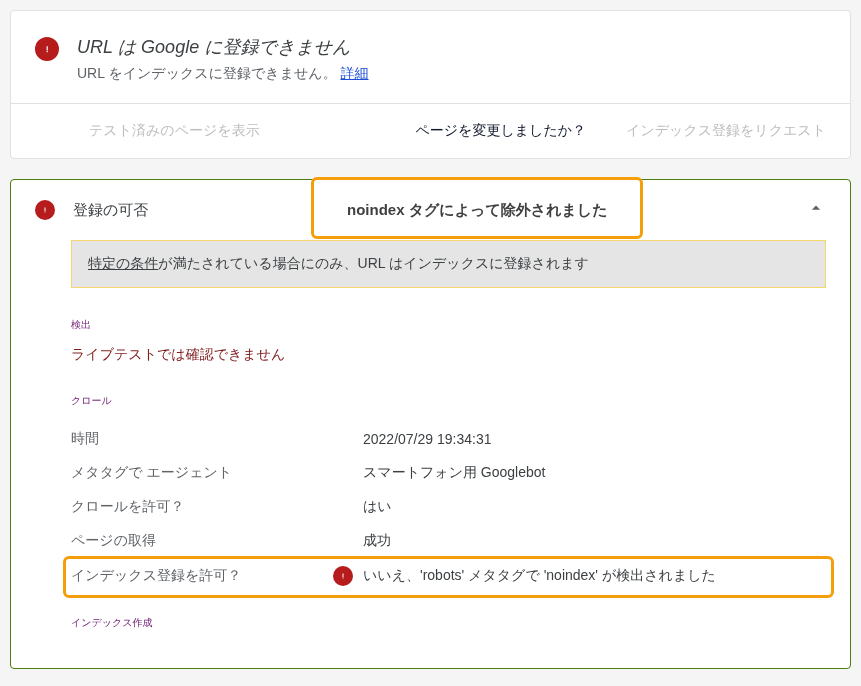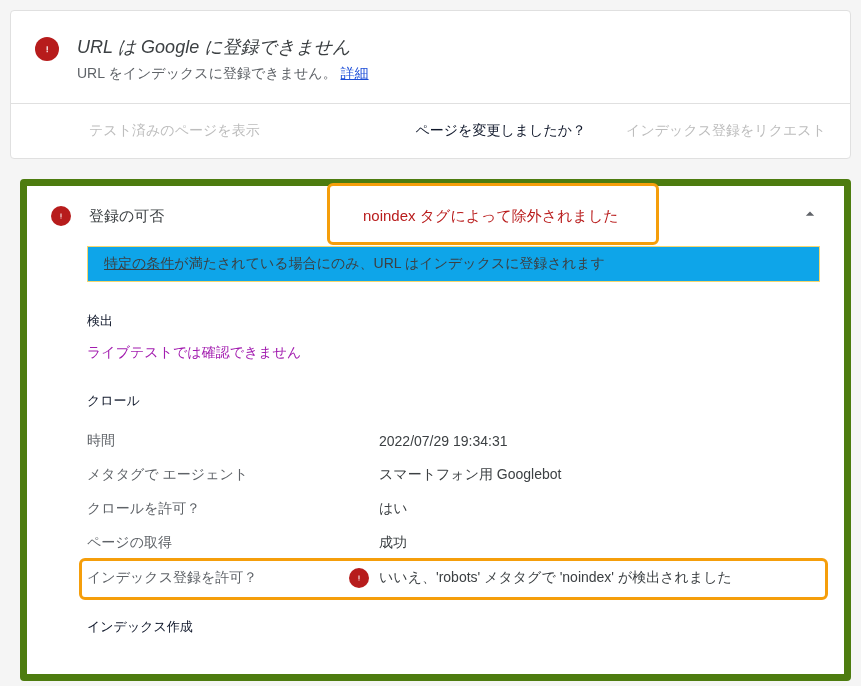--- a/index.html
+++ b/index.html
@@ -81,83 +81,83 @@
       cursor: pointer;
     }
     .action-link.disabled {
       color: #bdbdbd;
     }
     .action-spacer {
       flex: 1;
     }
     .panel {
       background: #fff;
-      border: 7px solid #4d7c0f;
+      border: 1px solid #4d7c0f;
       border-radius: 4px;
-      margin-left: 10px;
     }
     .panel-header {
       display: flex;
       align-items: center;
       padding: 18px 24px;
       gap: 18px;
       cursor: pointer;
       position: relative;
     }
     .panel-title {
       font-size: 15px;
       color: #3c4043;
       font-weight: 500;
     }
     .panel-status {
       font-size: 15px;
-      color: #b91c1c;
+      color: #404040;
       position: absolute;
       left: 336px;
+      font-weight: bold;
     }
     .highlight-box-orange {
       position: absolute;
       border: 3px solid #f59e0b;
       border-radius: 6px;
       pointer-events: none;
     }
     .chevron {
       margin-left: auto;
       color: #5f6368;
     }
     .chevron svg {
       width: 20px;
       height: 20px;
       fill: currentColor;
     }
     .panel-body {
       padding: 0 24px 24px 60px;
     }
     .notice-box {
-      background: #0ea5e9;
+      background: #e5e5e5;
       border: 1px solid #f5d76e;
-      padding: 8px 16px;
+      padding: 14px 16px;
       margin-bottom: 30px;
       font-size: 14px;
       color: #3c4043;
     }
     .notice-box a {
       color: #3c4043;
       text-decoration: underline;
       font-weight: 500;
     }
     .section-label {
-      font-size: 13px;
-      color: #0f172a;
+      font-size: 10px;
+      color: #701a75;
       font-weight: 500;
       margin-bottom: 14px;
     }
     .section-text {
       font-size: 14px;
-      color: #a21caf;
+      color: #7f1d1d;
       margin-bottom: 30px;
     }
     .kv-row {
       display: flex;
       align-items: center;
       padding: 8px 0;
       font-size: 14px;
     }
     .kv-key {
       width: 262px;

